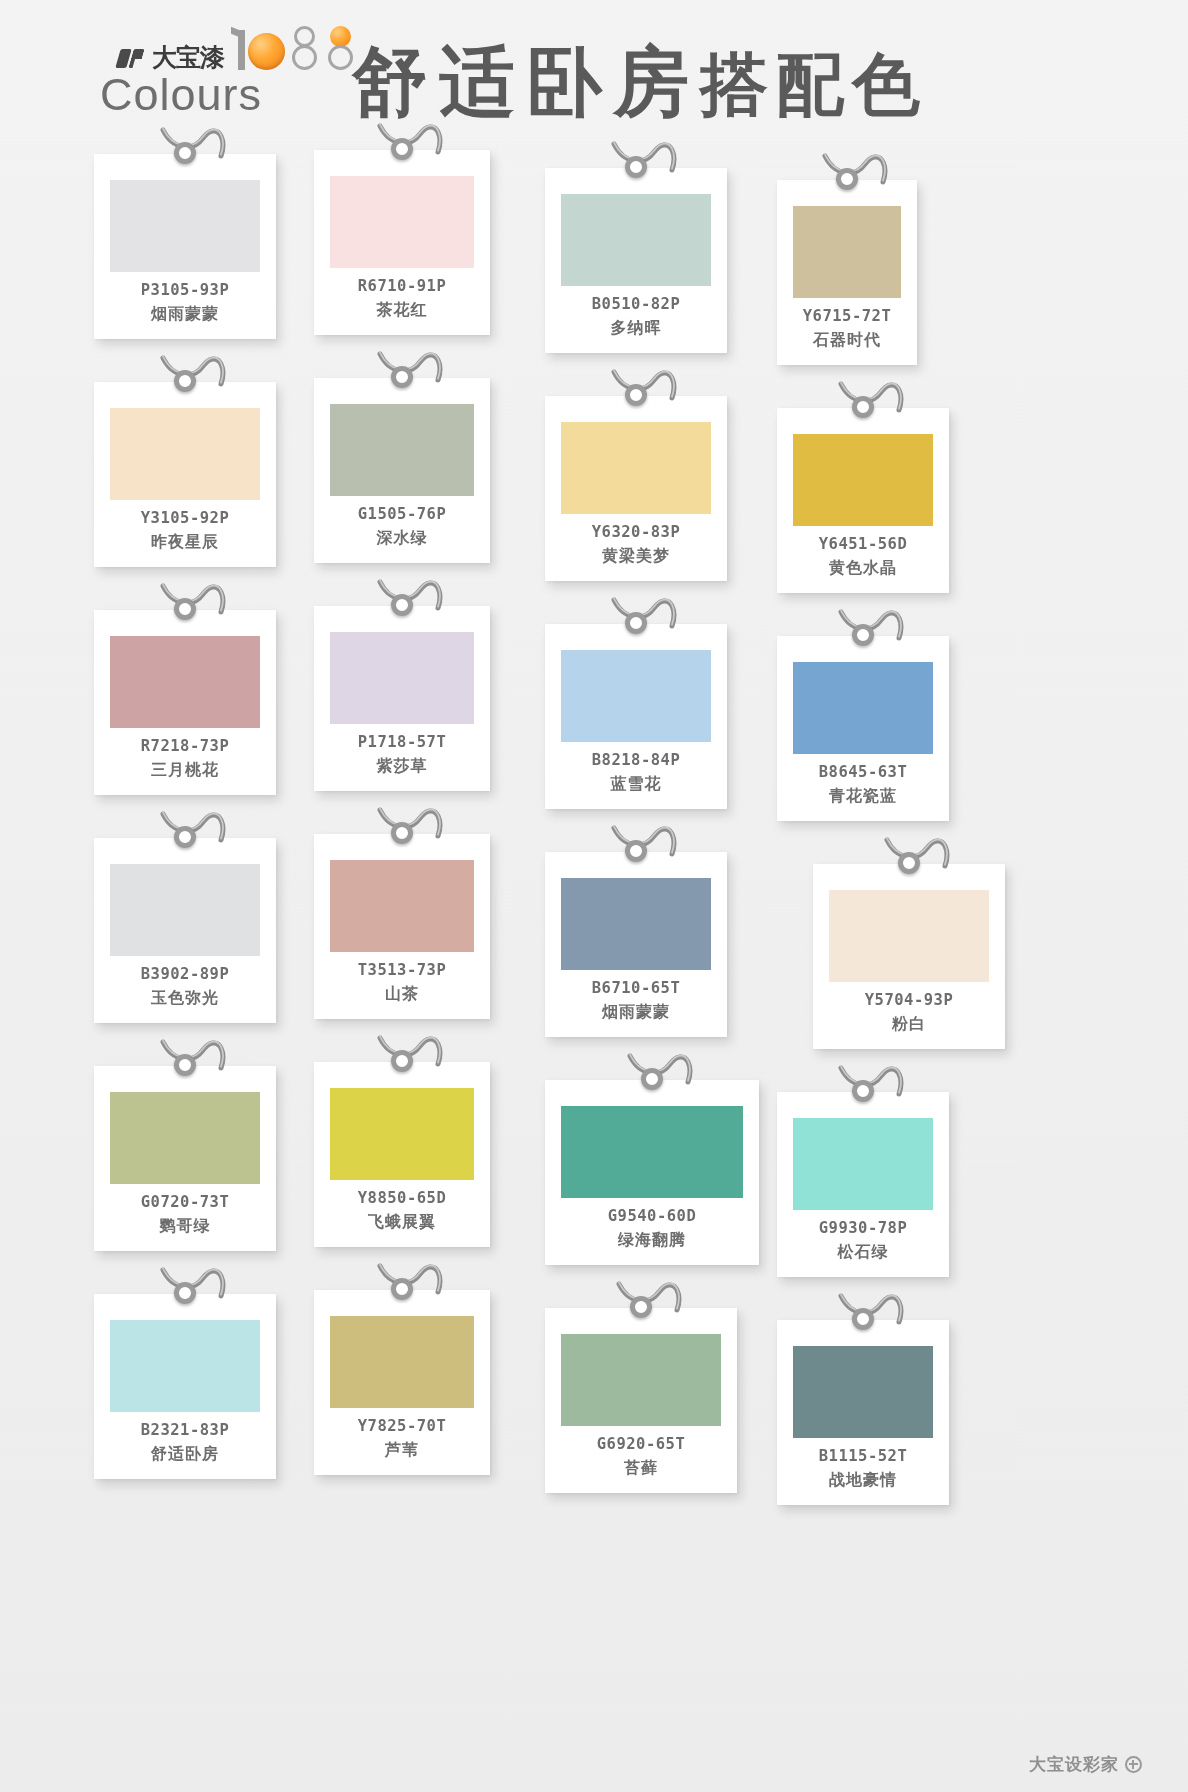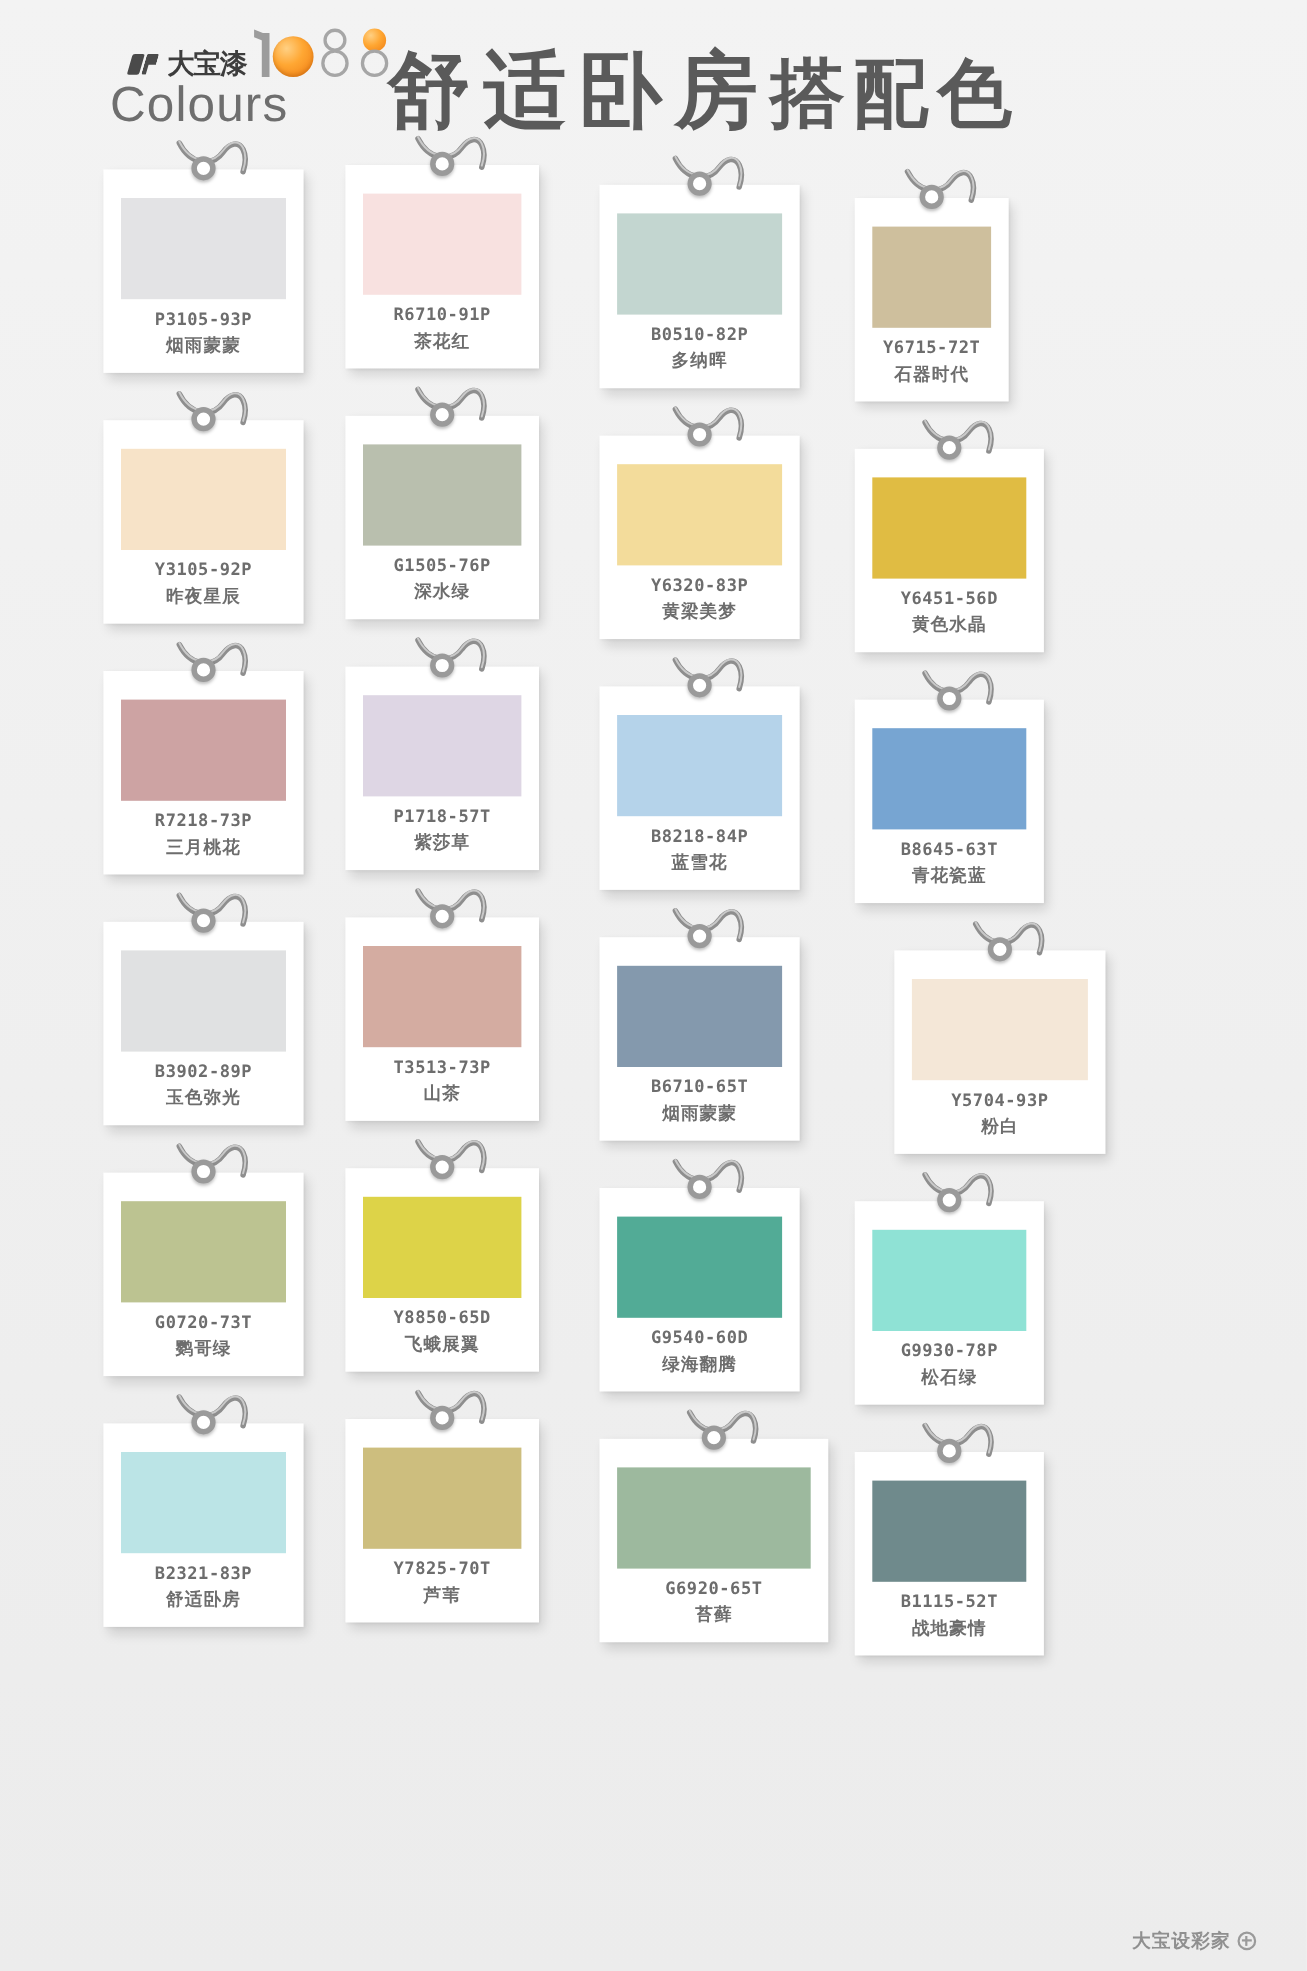--- a/index.html
+++ b/index.html
@@ -414,21 +414,21 @@
             <svg class="hook" viewBox="0 0 92 50">
       <path d="M4 10 C 14 30, 34 32, 44 18 C 50 10, 58 8, 62 16 C 65 22, 64 30, 62 36" fill="none" stroke="#8e8e8e" stroke-width="5" stroke-linecap="round"></path>
       <path d="M4 10 C 14 30, 34 32, 44 18 C 50 10, 58 8, 62 16 C 65 22, 64 30, 62 36" fill="none" stroke="#c9c9c9" stroke-width="1.8" stroke-linecap="round" transform="translate(0,-1.4)"></path>
     </svg>
             <span class="ring"></span>
             <span class="swatch" style="background: rgb(221, 211, 72);"></span>
             <div class="code">Y8850-65D</div>
             <div class="cname">飞蛾展翼</div>
           </div>
         </div>
-        <div class="cell" style="left: 545px; top: 18px; width: 182px;">
+        <div class="cell" style="left: 545px; top: 18px; width: 214px;">
           <div class="card">
             <svg class="hook" viewBox="0 0 92 50">
       <path d="M4 10 C 14 30, 34 32, 44 18 C 50 10, 58 8, 62 16 C 65 22, 64 30, 62 36" fill="none" stroke="#8e8e8e" stroke-width="5" stroke-linecap="round"></path>
       <path d="M4 10 C 14 30, 34 32, 44 18 C 50 10, 58 8, 62 16 C 65 22, 64 30, 62 36" fill="none" stroke="#c9c9c9" stroke-width="1.8" stroke-linecap="round" transform="translate(0,-1.4)"></path>
     </svg>
             <span class="ring"></span>
             <span class="swatch" style="background: rgb(82, 171, 150);"></span>
             <div class="code">G9540-60D</div>
             <div class="cname">绿海翻腾</div>
           </div>
@@ -464,21 +464,21 @@
             <svg class="hook" viewBox="0 0 92 50">
       <path d="M4 10 C 14 30, 34 32, 44 18 C 50 10, 58 8, 62 16 C 65 22, 64 30, 62 36" fill="none" stroke="#8e8e8e" stroke-width="5" stroke-linecap="round"></path>
       <path d="M4 10 C 14 30, 34 32, 44 18 C 50 10, 58 8, 62 16 C 65 22, 64 30, 62 36" fill="none" stroke="#c9c9c9" stroke-width="1.8" stroke-linecap="round" transform="translate(0,-1.4)"></path>
     </svg>
             <span class="ring"></span>
             <span class="swatch" style="background: rgb(205, 190, 126);"></span>
             <div class="code">Y7825-70T</div>
             <div class="cname">芦苇</div>
           </div>
         </div>
-        <div class="cell" style="left: 545px; top: 18px; width: 208px;">
+        <div class="cell" style="left: 545px; top: 18px; width: 192px;">
           <div class="card">
             <svg class="hook" viewBox="0 0 92 50">
       <path d="M4 10 C 14 30, 34 32, 44 18 C 50 10, 58 8, 62 16 C 65 22, 64 30, 62 36" fill="none" stroke="#8e8e8e" stroke-width="5" stroke-linecap="round"></path>
       <path d="M4 10 C 14 30, 34 32, 44 18 C 50 10, 58 8, 62 16 C 65 22, 64 30, 62 36" fill="none" stroke="#c9c9c9" stroke-width="1.8" stroke-linecap="round" transform="translate(0,-1.4)"></path>
     </svg>
             <span class="ring"></span>
             <span class="swatch" style="background: rgb(157, 185, 158);"></span>
             <div class="code">G6920-65T</div>
             <div class="cname">苔藓</div>
           </div>

